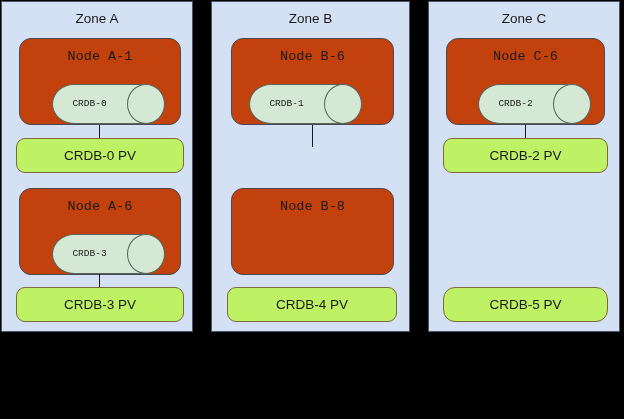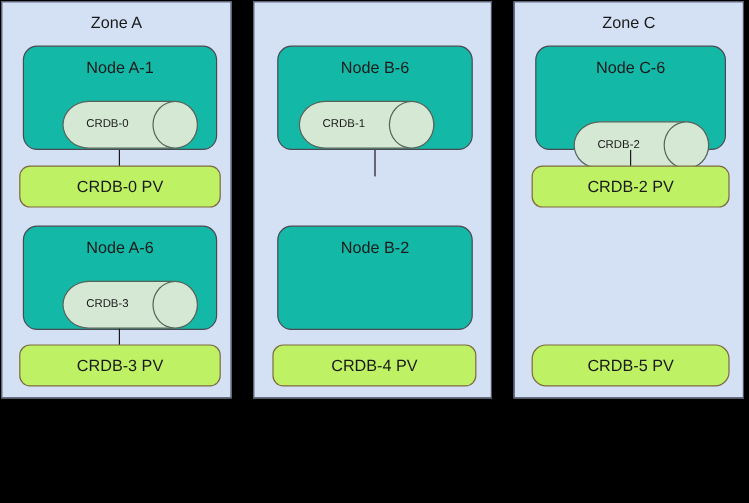--- a/index.html
+++ b/index.html
@@ -35,24 +35,25 @@
     top: 9px;
     left: 0;
     right: 0;
     text-align: center;
     font-size: 13.5px;
     color: #1a1a1a;
     line-height: 16px;
   }
   .node {
     position: absolute;
-    background: #14b8a6;
+    background: #c2410c;
     border: 1px solid #4a4a52;
     border-radius: 12px;
     box-sizing: border-box;
+    font-family: Liberation Mono, monospace;
   }
   .node-title {
     position: absolute;
     top: 10px;
     left: 0;
     right: 0;
     text-align: center;
     font-size: 13.5px;
     color: #1a1a1a;
     line-height: 16px;
@@ -141,47 +142,48 @@
     </div>
 
     <div class="connector" style="left:97px; top:272px; height:22px;"></div>
 
     <div class="pv" style="left:14px; top:285px; width:168px; height:35px;">
       <div class="pv-label">CRDB-3 PV</div>
     </div>
   </div>
 
   <div class="zone" style="left:211px; top:1px; width:199px; height:331px;">
+    <div class="zone-title">Zone B</div>
 
     <div class="node" style="left:19px; top:36px; width:163px; height:87px;">
       <div class="node-title">Node B-6</div>
       <div class="cylinder" style="left:17px; top:45px; width:113px; height:40px;">
         <div class="cylinder-label">CRDB-1</div>
         <div class="cylinder-cap"></div>
       </div>
     </div>
 
     <div class="connector" style="left:100px; top:123px; height:22px;"></div>
 
 
     <div class="node" style="left:19px; top:186px; width:163px; height:87px;">
-      <div class="node-title">Node B-2</div>
+      <div class="node-title">Node B-8</div>
     </div>
 
     <div class="pv" style="left:15px; top:285px; width:170px; height:35px;">
       <div class="pv-label">CRDB-4 PV</div>
     </div>
   </div>
 
   <div class="zone" style="left:428px; top:1px; width:192px; height:331px;">
     <div class="zone-title">Zone C</div>
 
     <div class="node" style="left:17px; top:36px; width:159px; height:87px;">
       <div class="node-title">Node C-6</div>
-      <div class="cylinder" style="left:31px; top:62px; width:113px; height:40px;">
+      <div class="cylinder" style="left:31px; top:45px; width:113px; height:40px;">
         <div class="cylinder-label">CRDB-2</div>
         <div class="cylinder-cap"></div>
       </div>
     </div>
 
     <div class="connector" style="left:96px; top:123px; height:22px;"></div>
 
     <div class="pv" style="left:14px; top:136px; width:165px; height:35px;">
       <div class="pv-label">CRDB-2 PV</div>
     </div>

